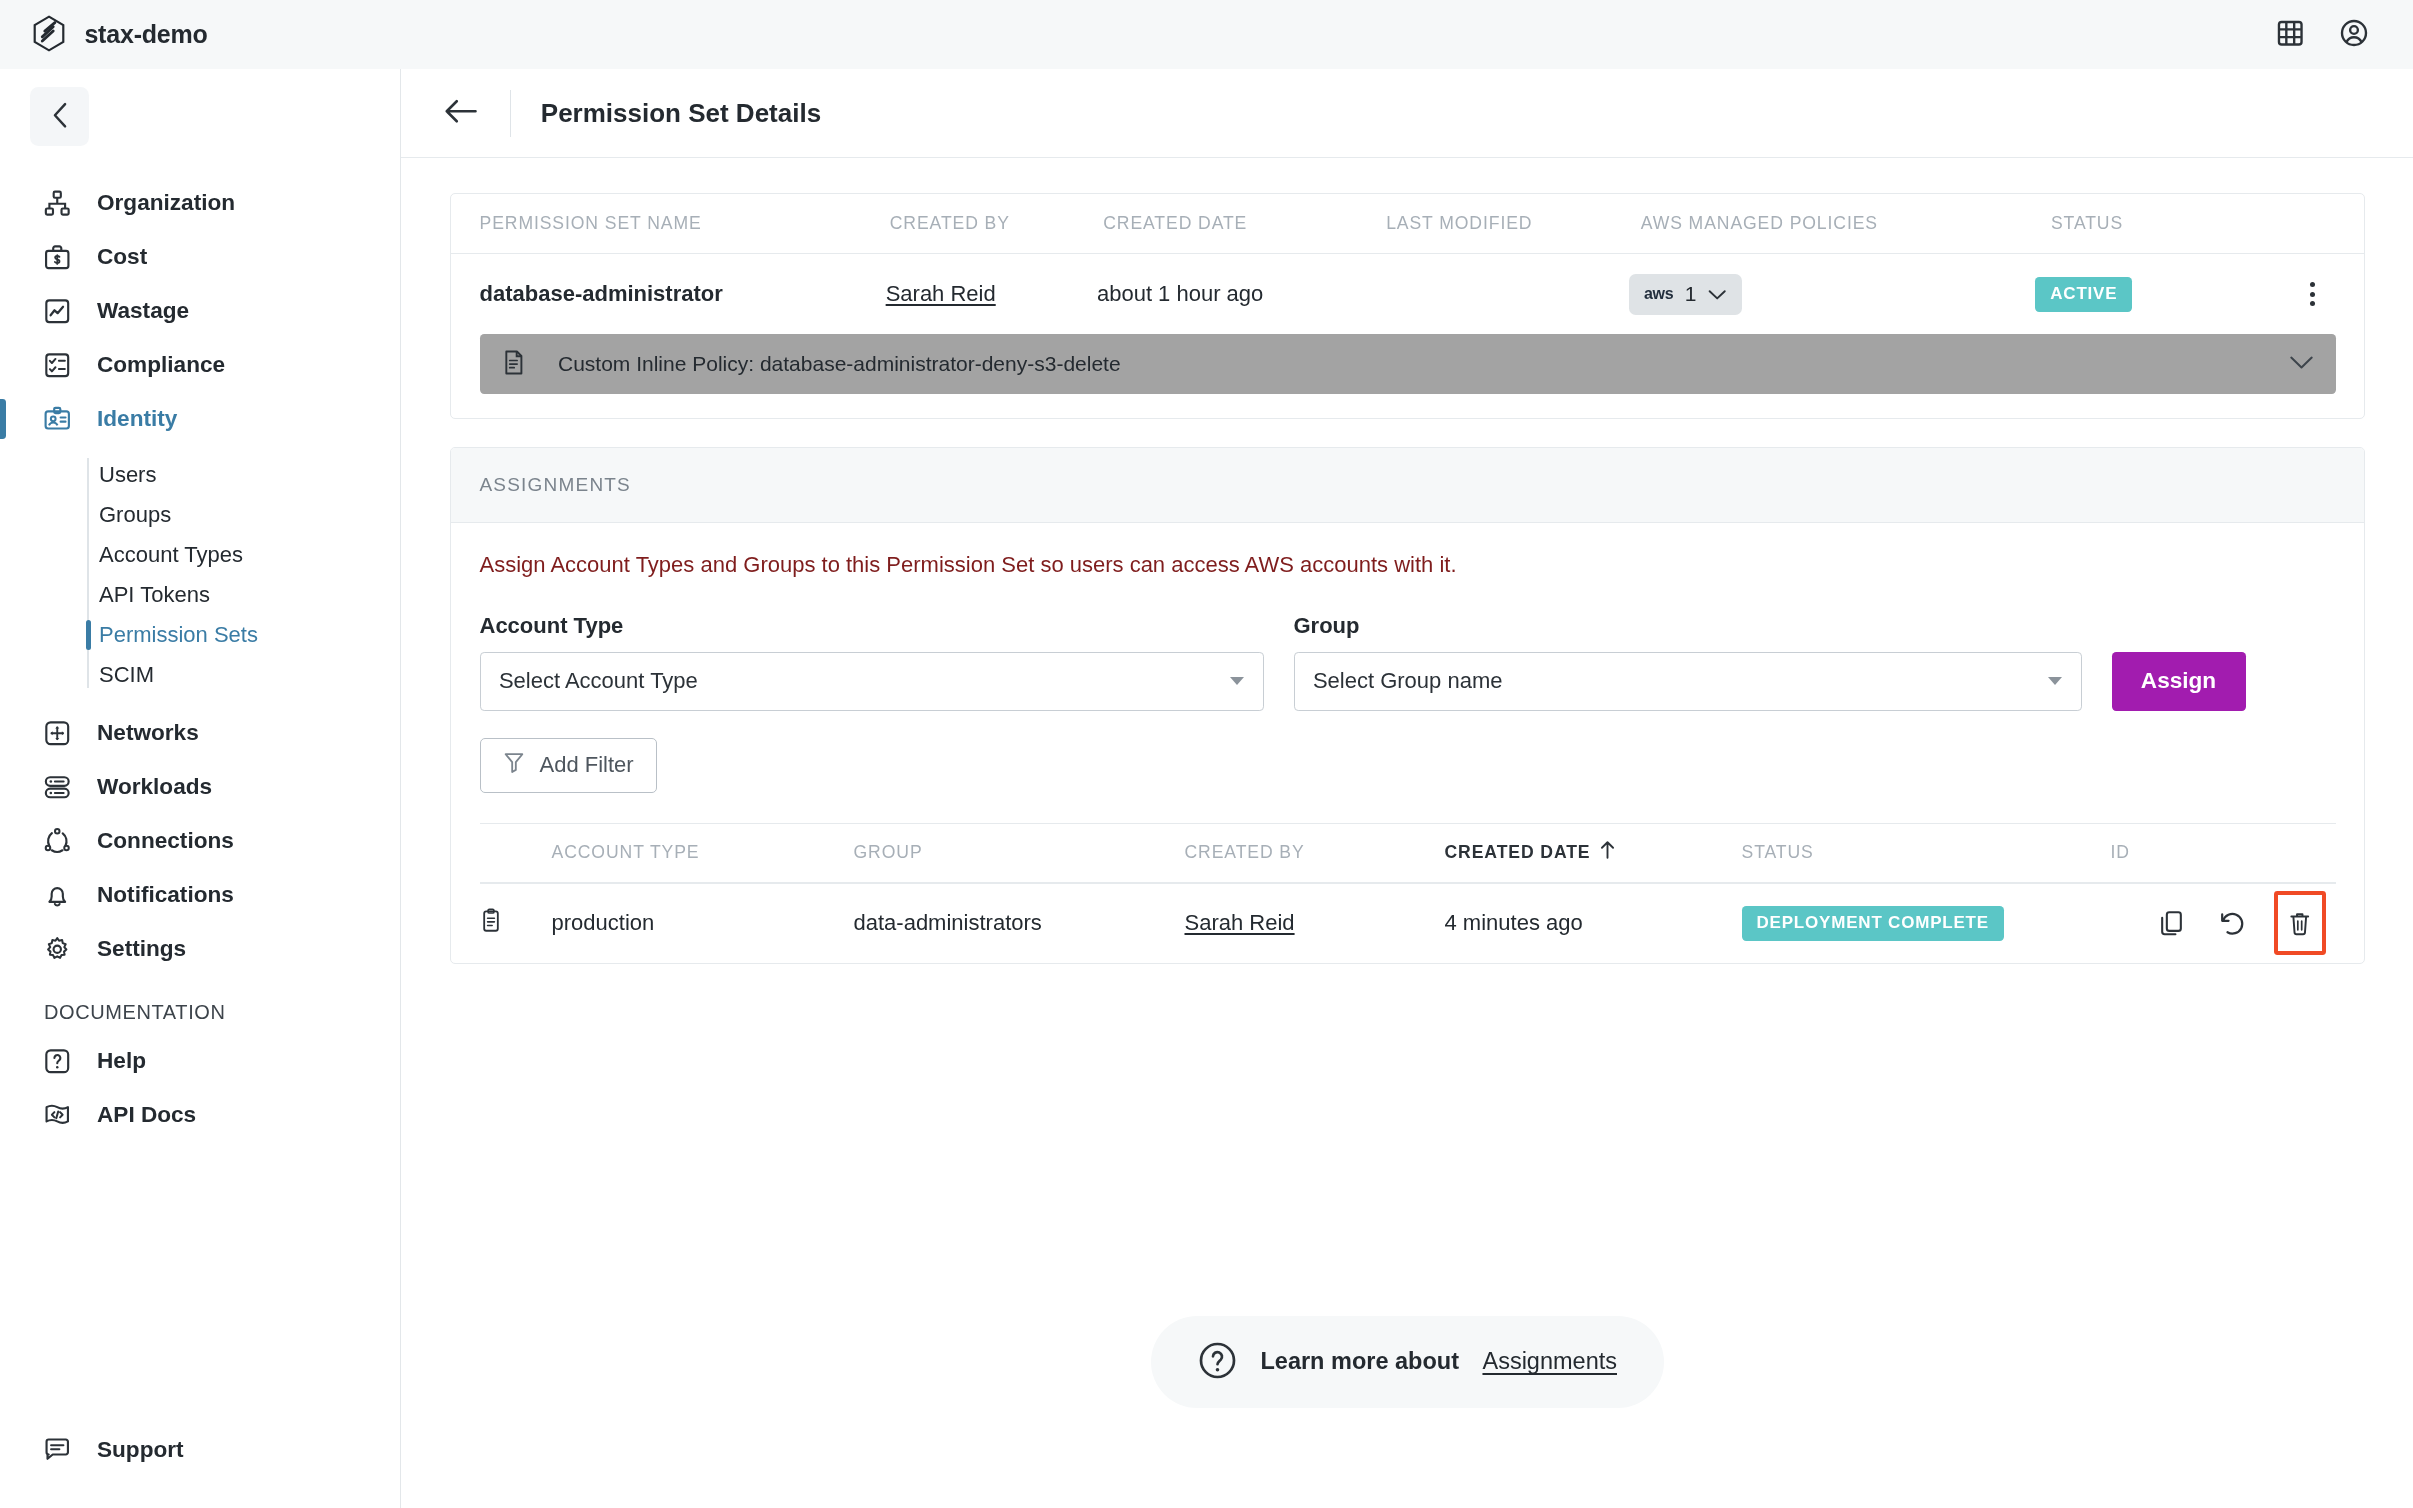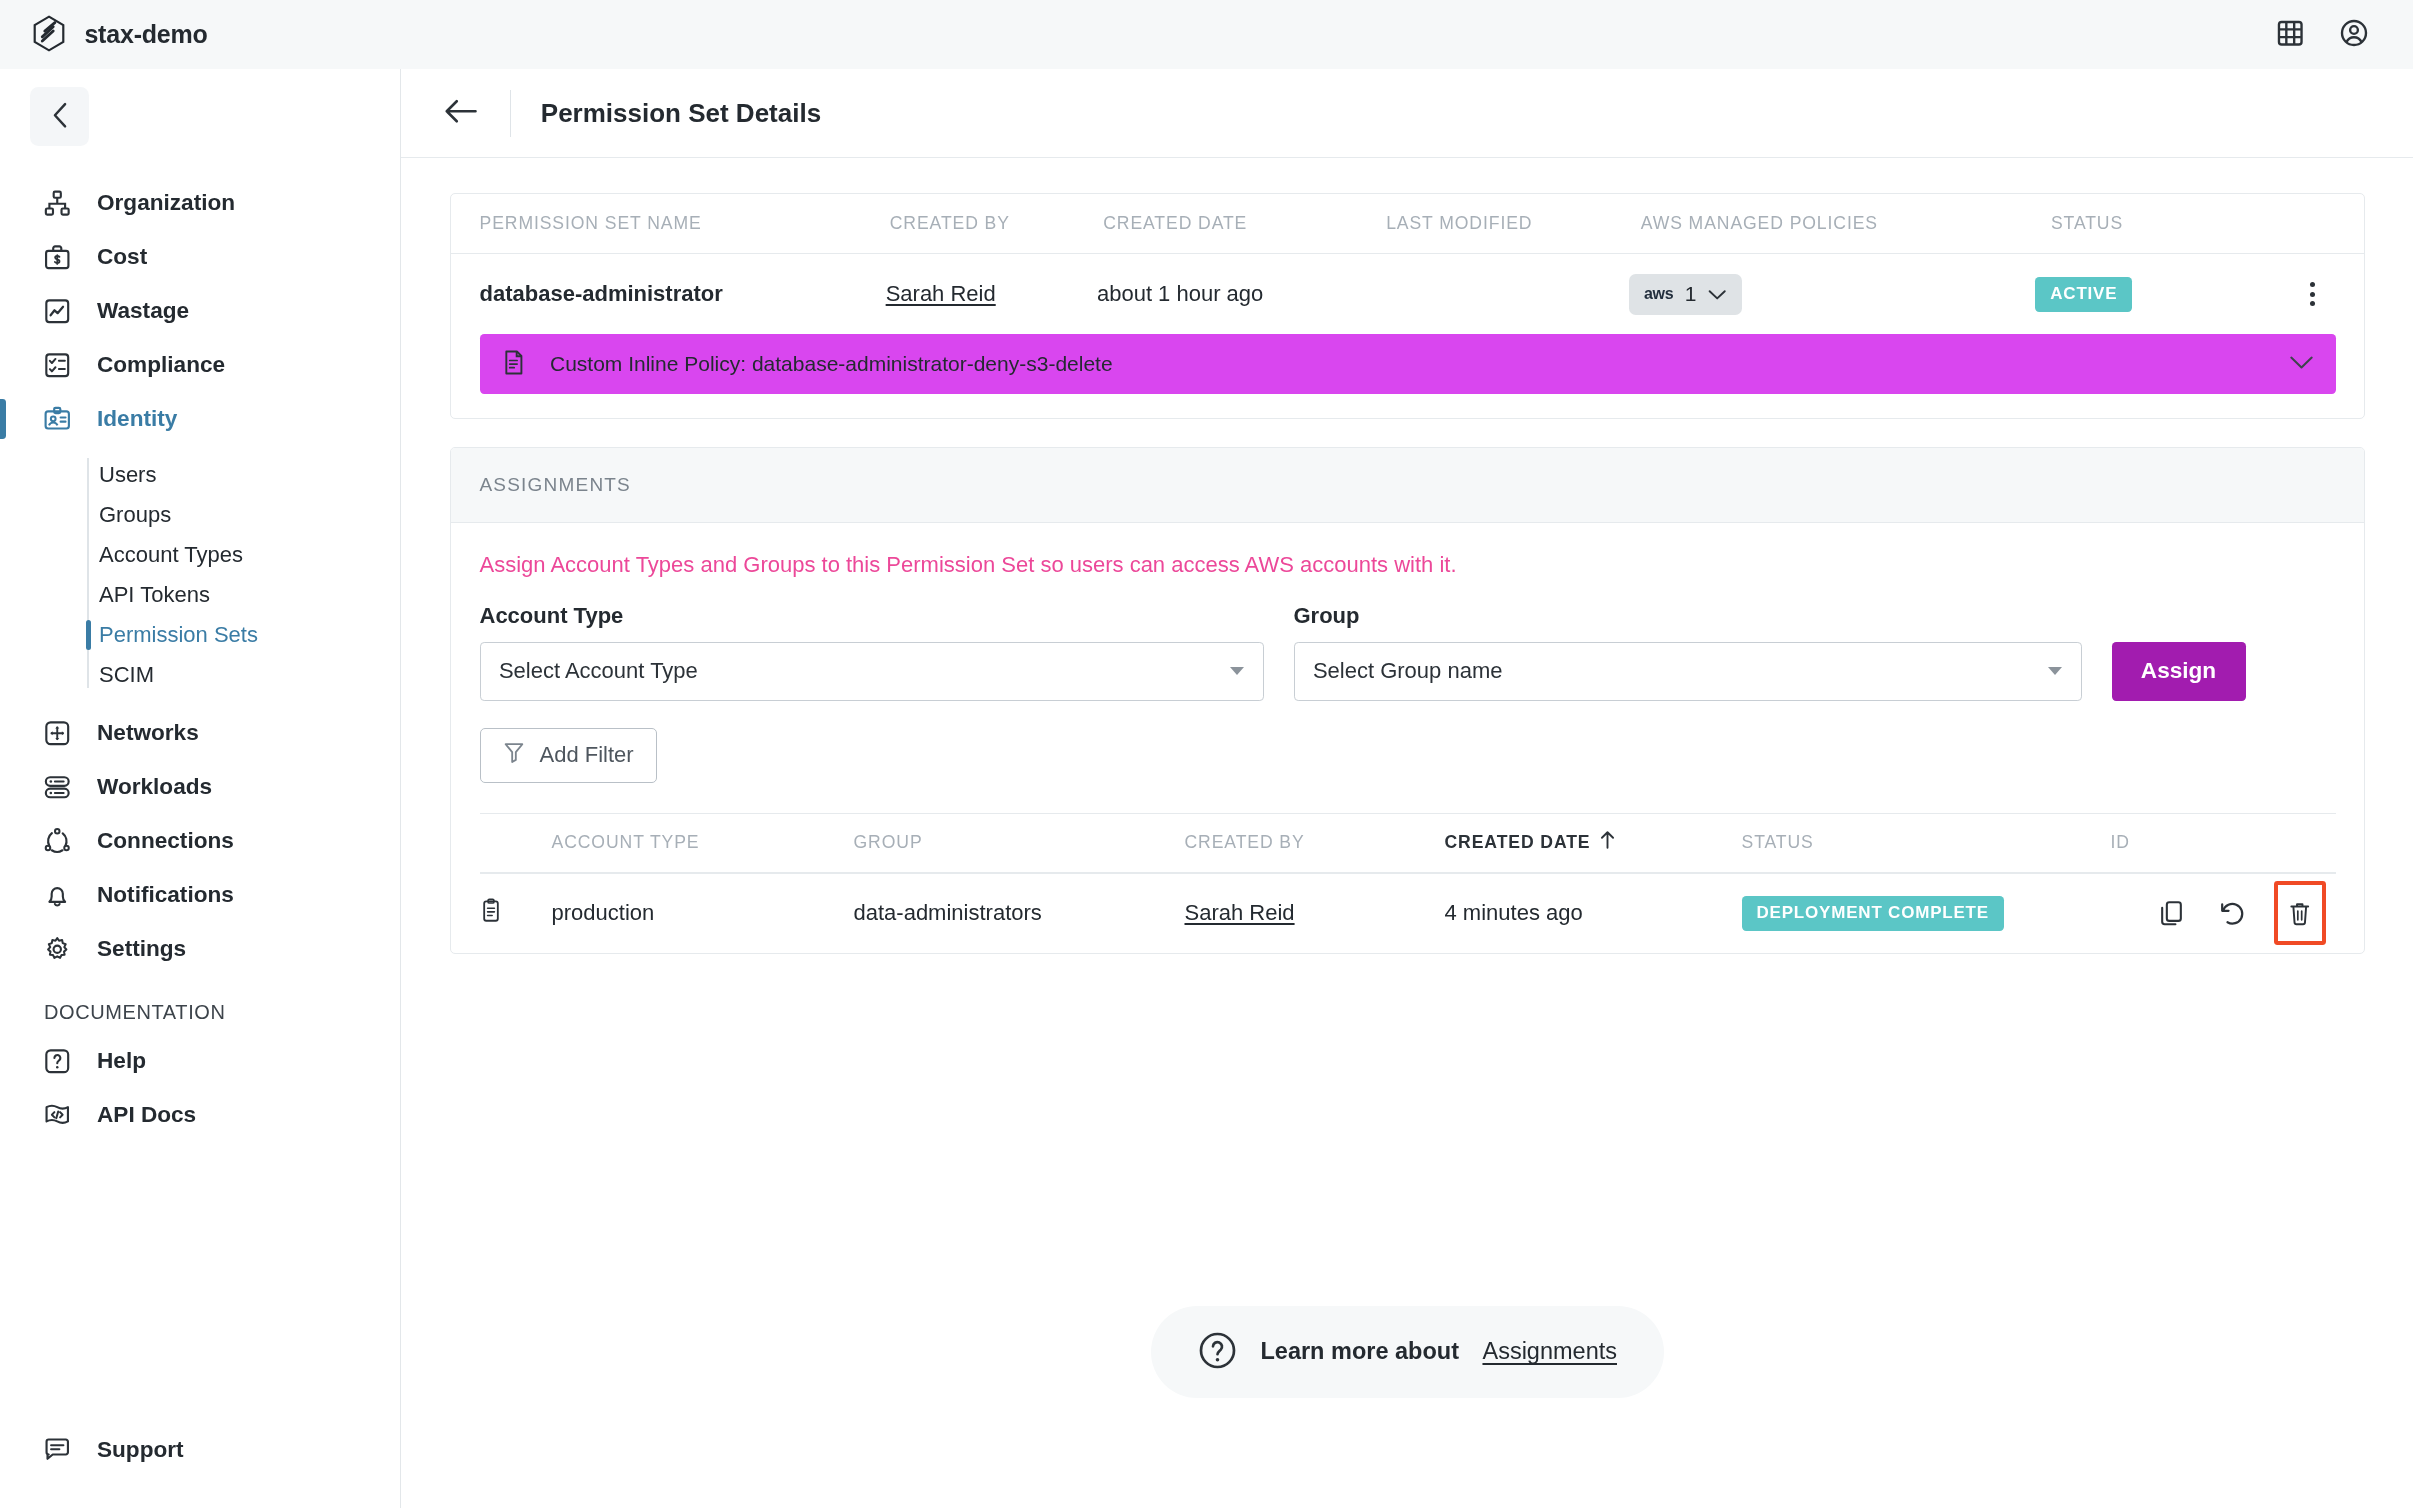--- a/index.html
+++ b/index.html
@@ -145,36 +145,36 @@
     background: #5bc6c6; color: #ffffff;
     font-size: 17px; font-weight: 700; letter-spacing: 0.8px;
     border-radius: 4.2px; padding: 7.5px 15px; white-space: nowrap;
   }
 
   .kebab { display: flex; flex-direction: column; gap: 4.2px; cursor: pointer; padding: 6.7px; }
   .kebab i { width: 5px; height: 5px; border-radius: 50%; background: #2c3238; display: block; }
 
   .inline-policy {
     margin: 0 28.5px 23.5px 28.5px;
-    background: #d946ef; border-radius: 4.2px;
+    background: #a3a3a3; border-radius: 4.2px;
     height: 60px; display: flex; align-items: center;
-    padding: 0 22px; gap: 25px; cursor: pointer;
+    padding: 0 22px; gap: 33px; cursor: pointer;
   }
   .inline-policy-text { font-size: 21px; color: #242a30; flex: 1; }
 
   
   .card-head {
     height: 75px; background: #f6f8f9;
     border-bottom: 0.8px solid #e6eaed;
     display: flex; align-items: center; padding: 0 28.5px;
   }
   .card-head-title { font-size: 19px; letter-spacing: 1.2px; color: #7b848d; font-weight: 400; }
 
   .card-body { padding: 28.5px 28.5px 0 28.5px; }
-  .assign-desc { font-size: 22px; color: #ec4899; margin-bottom: 25px; }
+  .assign-desc { font-size: 22px; color: #7f1d1d; margin-bottom: 35px; }
 
   .form-row { display: flex; align-items: flex-end; gap: 30px; }
   .field { display: flex; flex-direction: column; }
   .field-label { font-size: 22px; font-weight: 700; color: #242a30; margin-bottom: 13.4px; }
   .select {
     height: 59px; border: 0.8px solid #c8ced4; border-radius: 4.2px;
     background: #ffffff; display: flex; align-items: center;
     padding: 0 18.4px; cursor: pointer;
   }
   .select-text { font-size: 22px; color: #2c3238; flex: 1; }

